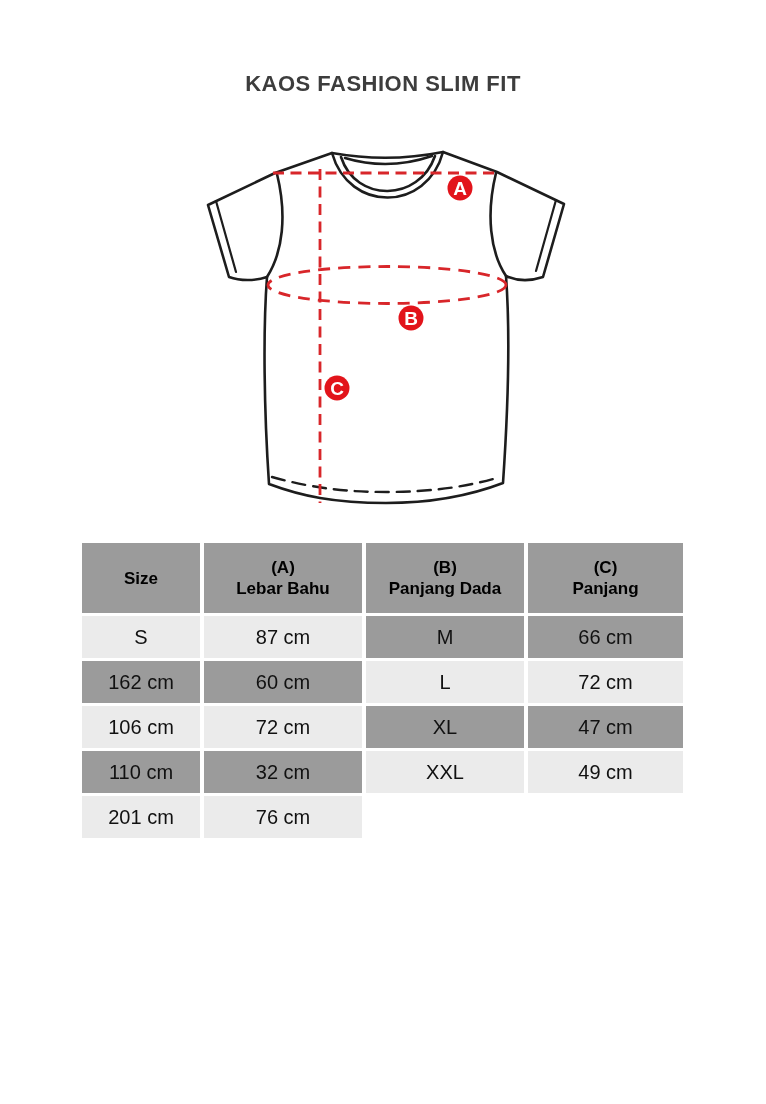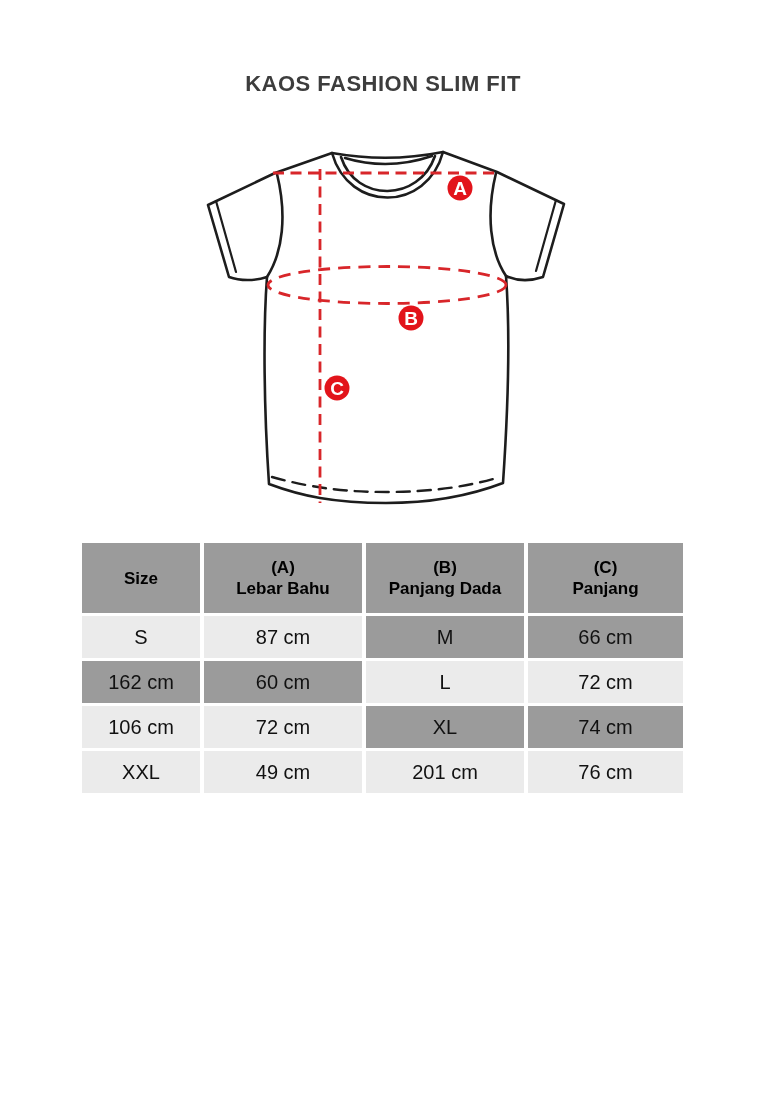--- a/index.html
+++ b/index.html
@@ -116,21 +116,23 @@
     <div class="cell row-dark">66 cm</div>
     <div class="cell row-dark">162 cm</div>
     <div class="cell row-dark">60 cm</div>
 
     <div class="cell row-light">L</div>
     <div class="cell row-light">72 cm</div>
     <div class="cell row-light">106 cm</div>
     <div class="cell row-light">72 cm</div>
 
     <div class="cell row-dark">XL</div>
-    <div class="cell row-dark">74 cm</div>
+    <div class="cell row-dark">47 cm</div>
+    <div class="cell row-dark">110 cm</div>
+    <div class="cell row-dark">32 cm</div>
 
     <div class="cell row-light">XXL</div>
     <div class="cell row-light">49 cm</div>
     <div class="cell row-light">201 cm</div>
     <div class="cell row-light">76 cm</div>
 
   </div>
 </main>
 
 </body></html>

